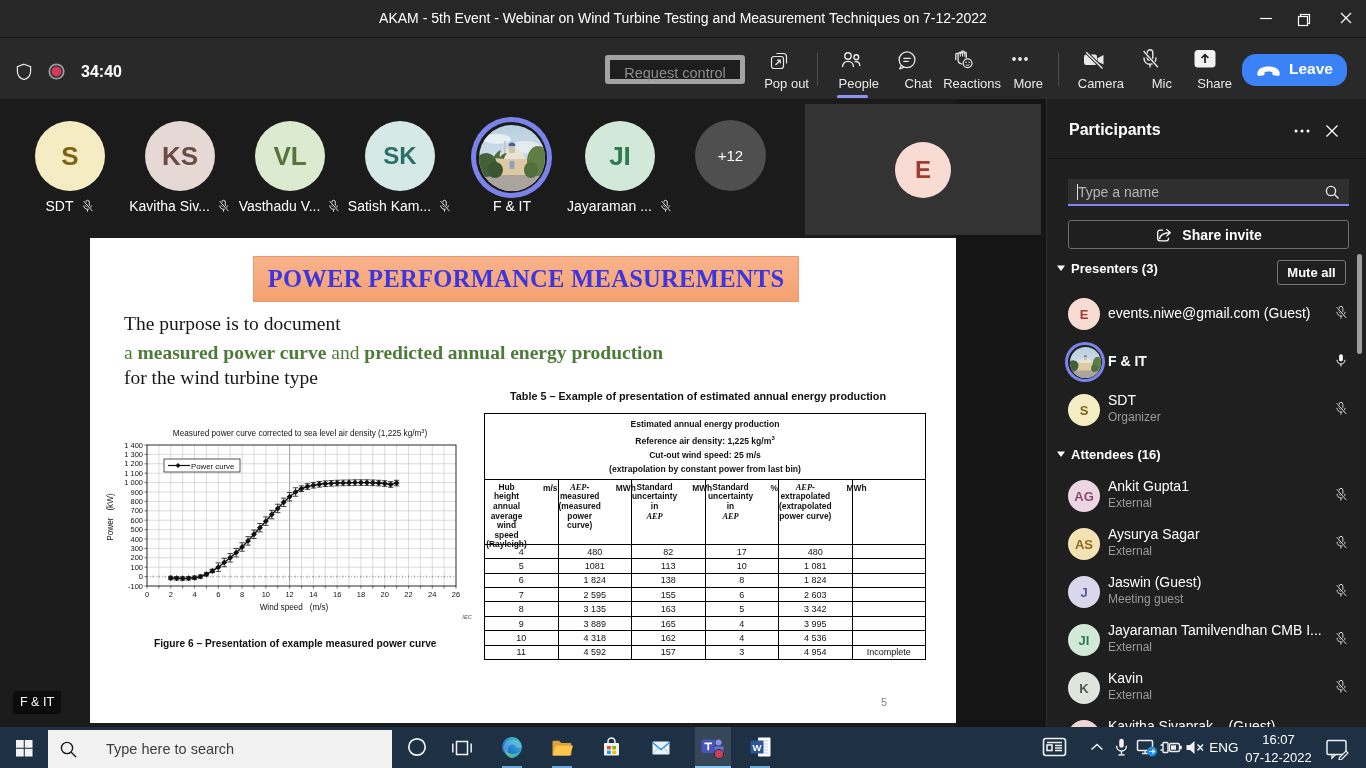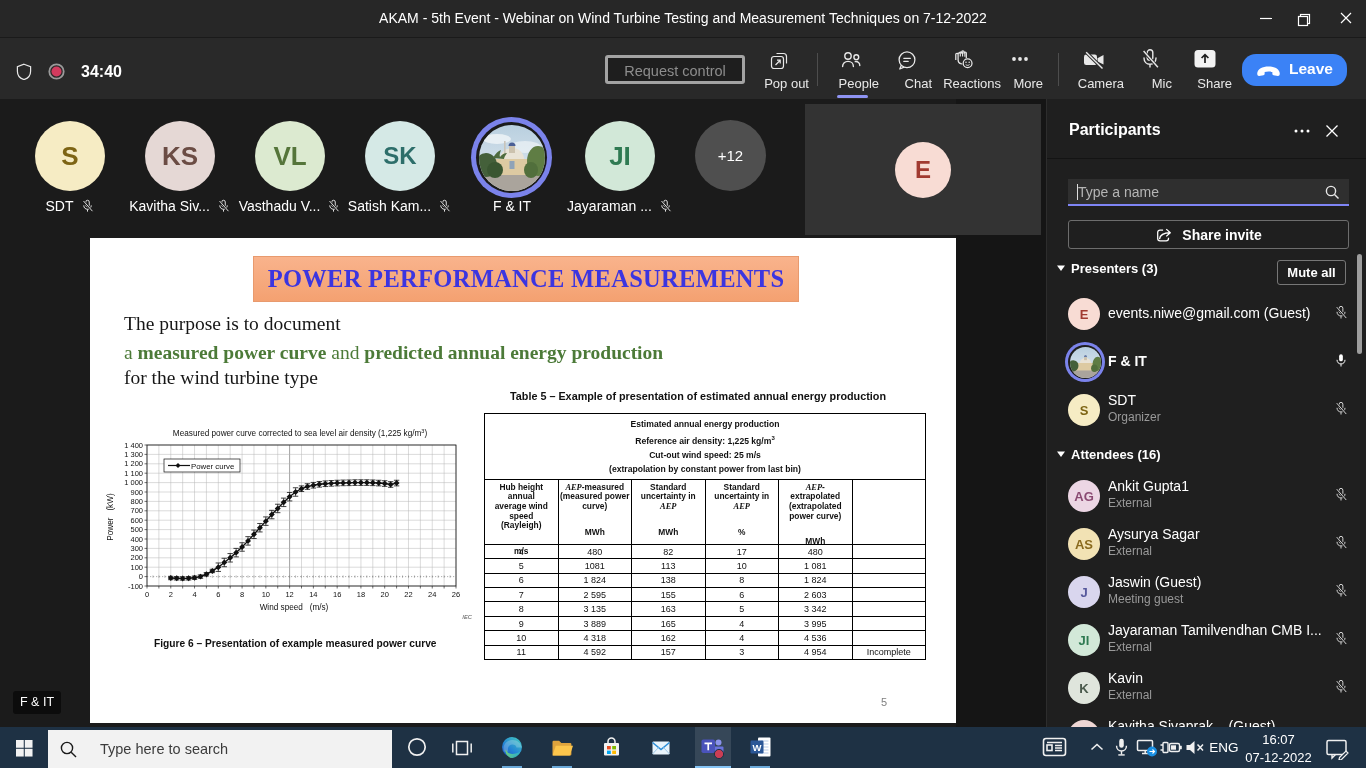--- a/index.html
+++ b/index.html
@@ -46,29 +46,29 @@
   .pname { position:absolute; left:61px; color:#fff; font-size:14px; white-space:nowrap; }
   .psub { position:absolute; left:61px; color:#999; font-size:12px; }
   .pmic { position:absolute; right:18px; top:14px; }
   #muteall { left:230px; top:2px; width:69px; height:25px; border:1px solid #777; border-radius:3px;
      color:#fff; font-size:13px; font-weight:bold; text-align:center; line-height:23px; }
   #scrollthumb { left:1357px; top:254px; width:5px; height:100px; background:#9d9d9d; border-radius:3px; }
 
   
   #taskbar { left:0; top:727px; width:1366px; height:41px; background:#1e3144; }
   #tsearch { left:48px; top:3px; width:344px; height:38px; background:#f2f2f2; display:flex; align-items:center; }
-  #tsearch span { color:#3c3c3c; font-size:14.5px; margin-left:22px; }
+  #tsearch span { color:#3c3c3c; font-size:14.5px; margin-left:28px; }
   .underline { position:absolute; bottom:0; height:2px; background:#76b9ed; }
   #clock { position:absolute; left:1236px; top:4px; width:85px; text-align:center; color:#fff; font-size:13px; line-height:18px; }
 
   #t5 { border-collapse:collapse; table-layout:fixed; width:442px; font-family:"Liberation Sans",sans-serif; }
   #t5 td { border:1px solid #000; text-align:center; vertical-align:middle; color:#111; }
   #t5 .thead td { font-size:8.6px; font-weight:bold; line-height:14px; }
   #t5 .thead2 td { font-size:8.4px; font-weight:bold; padding:0; height:64px; vertical-align:top; }
-  #t5 .hh { display:flex; flex-direction:column; justify-content:flex-start; height:64px; padding:3px 0 2px 0; line-height:9.6px;gap:15px; }
+  #t5 .hh { display:flex; flex-direction:row; justify-content:space-between; height:64px; padding:3px 0 2px 0; line-height:9.6px;gap:15px; }
   #t5 .hh .unit { line-height:10px; }
   #t5 tr td { font-size:9px; height:14.4px; padding:0; }
 </style>
 </head>
 <body>
 <div id="root">
 
   <div id="titlebar" class="abs">
     <div id="titletext" class="abs">AKAM - 5th Event - Webinar on Wind Turbine Testing and Measurement Techniques on 7-12-2022</div>
     <svg class="abs" style="left:1254px;top:0" width="112" height="37" viewBox="0 0 112 37">
@@ -83,21 +83,21 @@
 
     <svg class="abs" style="left:16px;top:25px" width="16" height="17" viewBox="0 0 16 17">
       <path d="M8 1.2 L14.6 3.6 V8.2 C14.6 12.6 11.9 15.4 8 16.6 C4.1 15.4 1.4 12.6 1.4 8.2 V3.6 Z" fill="none" stroke="#e8e8e8" stroke-width="1.2"></path>
     </svg>
     <svg class="abs" style="left:48px;top:25px" width="17" height="17" viewBox="0 0 17 17">
       <circle cx="8.5" cy="8.5" r="7.2" fill="none" stroke="#9a9a9a" stroke-width="1.8"></circle>
       <circle cx="8.5" cy="8.5" r="5" fill="#d23b5e"></circle>
     </svg>
     <div class="abs" style="left:81px;top:25px;font-size:16px;font-weight:bold;color:#fff;">34:40</div>
 
-    <div class="abs" style="left:605px;top:17px;width:140px;height:29px;background:#1e1e1e;border:3px solid #a3a3a3;border-radius:3px;color:#8d8d8d;font-size:14.5px;text-align:center;line-height:27px;">Request control</div>
+    <div class="abs" style="left:605px;top:17px;width:140px;height:29px;background:#1e1e1e;border:5px solid #a3a3a3;border-radius:3px;color:#8d8d8d;font-size:14.5px;text-align:center;line-height:27px;">Request control</div>
 
     <div class="tbtn" style="left:749px;width:60px;">
       <svg class="ticon" width="22" height="22" viewBox="0 0 22 22" style="top:12px">
         <path d="M8.5 3.5 h7 a3 3 0 0 1 3 3 v7" fill="none" stroke="#e8e8e8" stroke-width="1.2"></path>
         <rect x="3.5" y="6.5" width="12" height="12" rx="2.5" fill="none" stroke="#e8e8e8" stroke-width="1.2"></rect>
         <path d="M7.5 15 L12 10.5 M9 10.2 h3.2 v3.2" fill="none" stroke="#e8e8e8" stroke-width="1.2"></path>
       </svg>
       <div class="tlabel">Pop out</div>
     </div>
     <div class="vsep" style="left:817px"></div>

